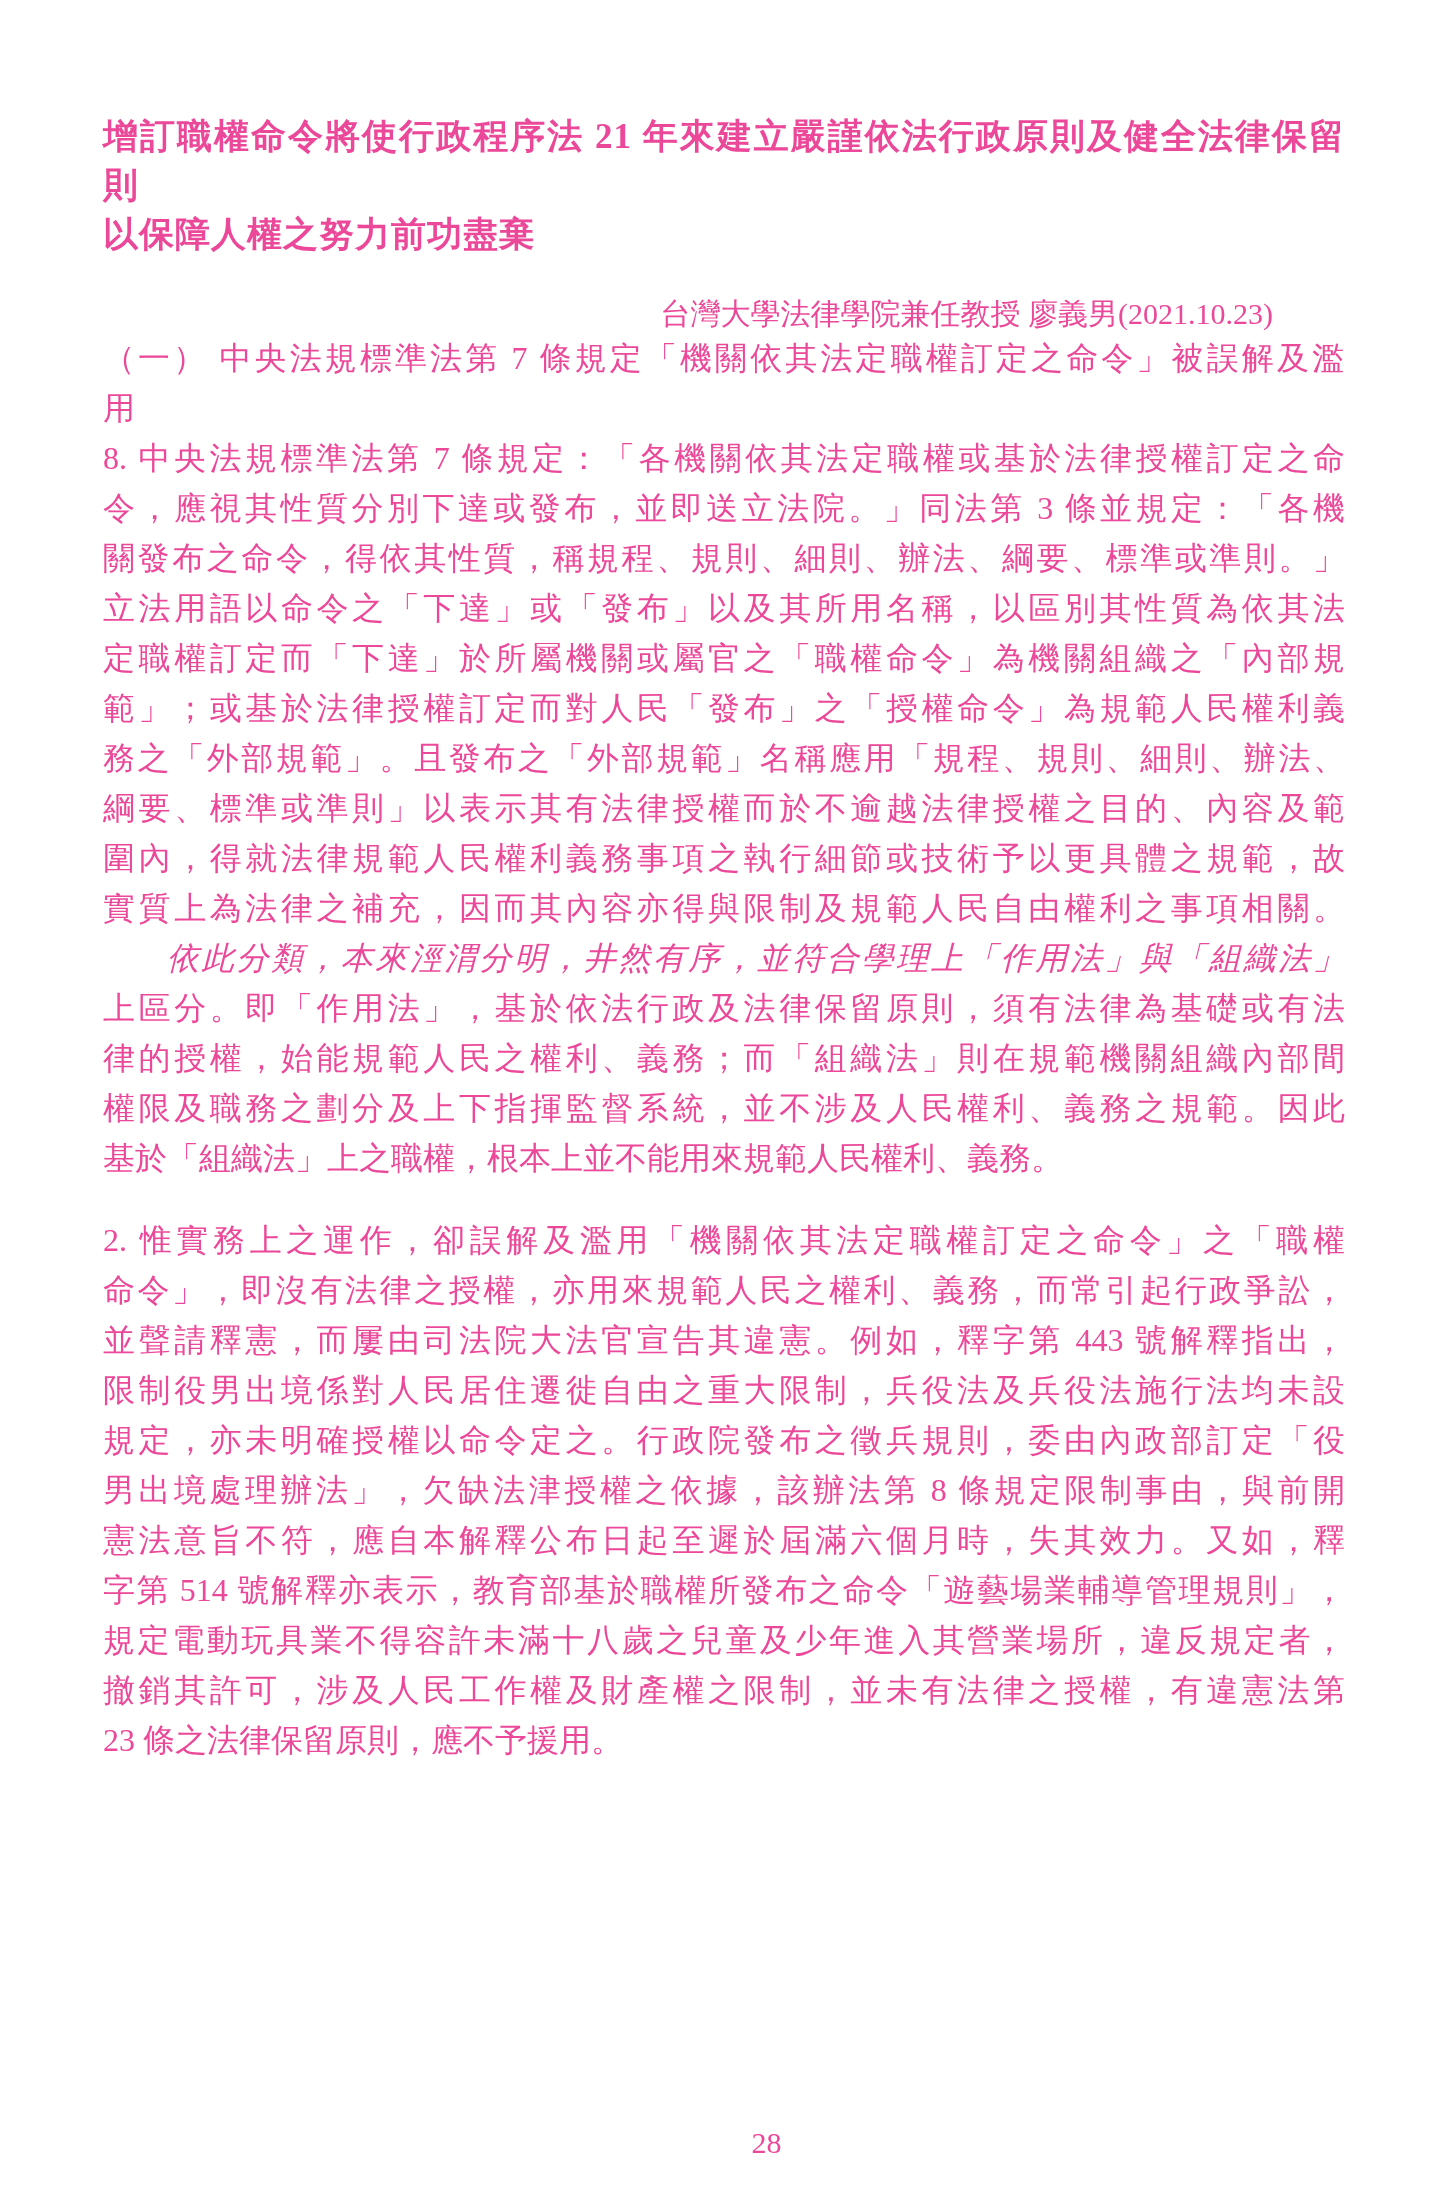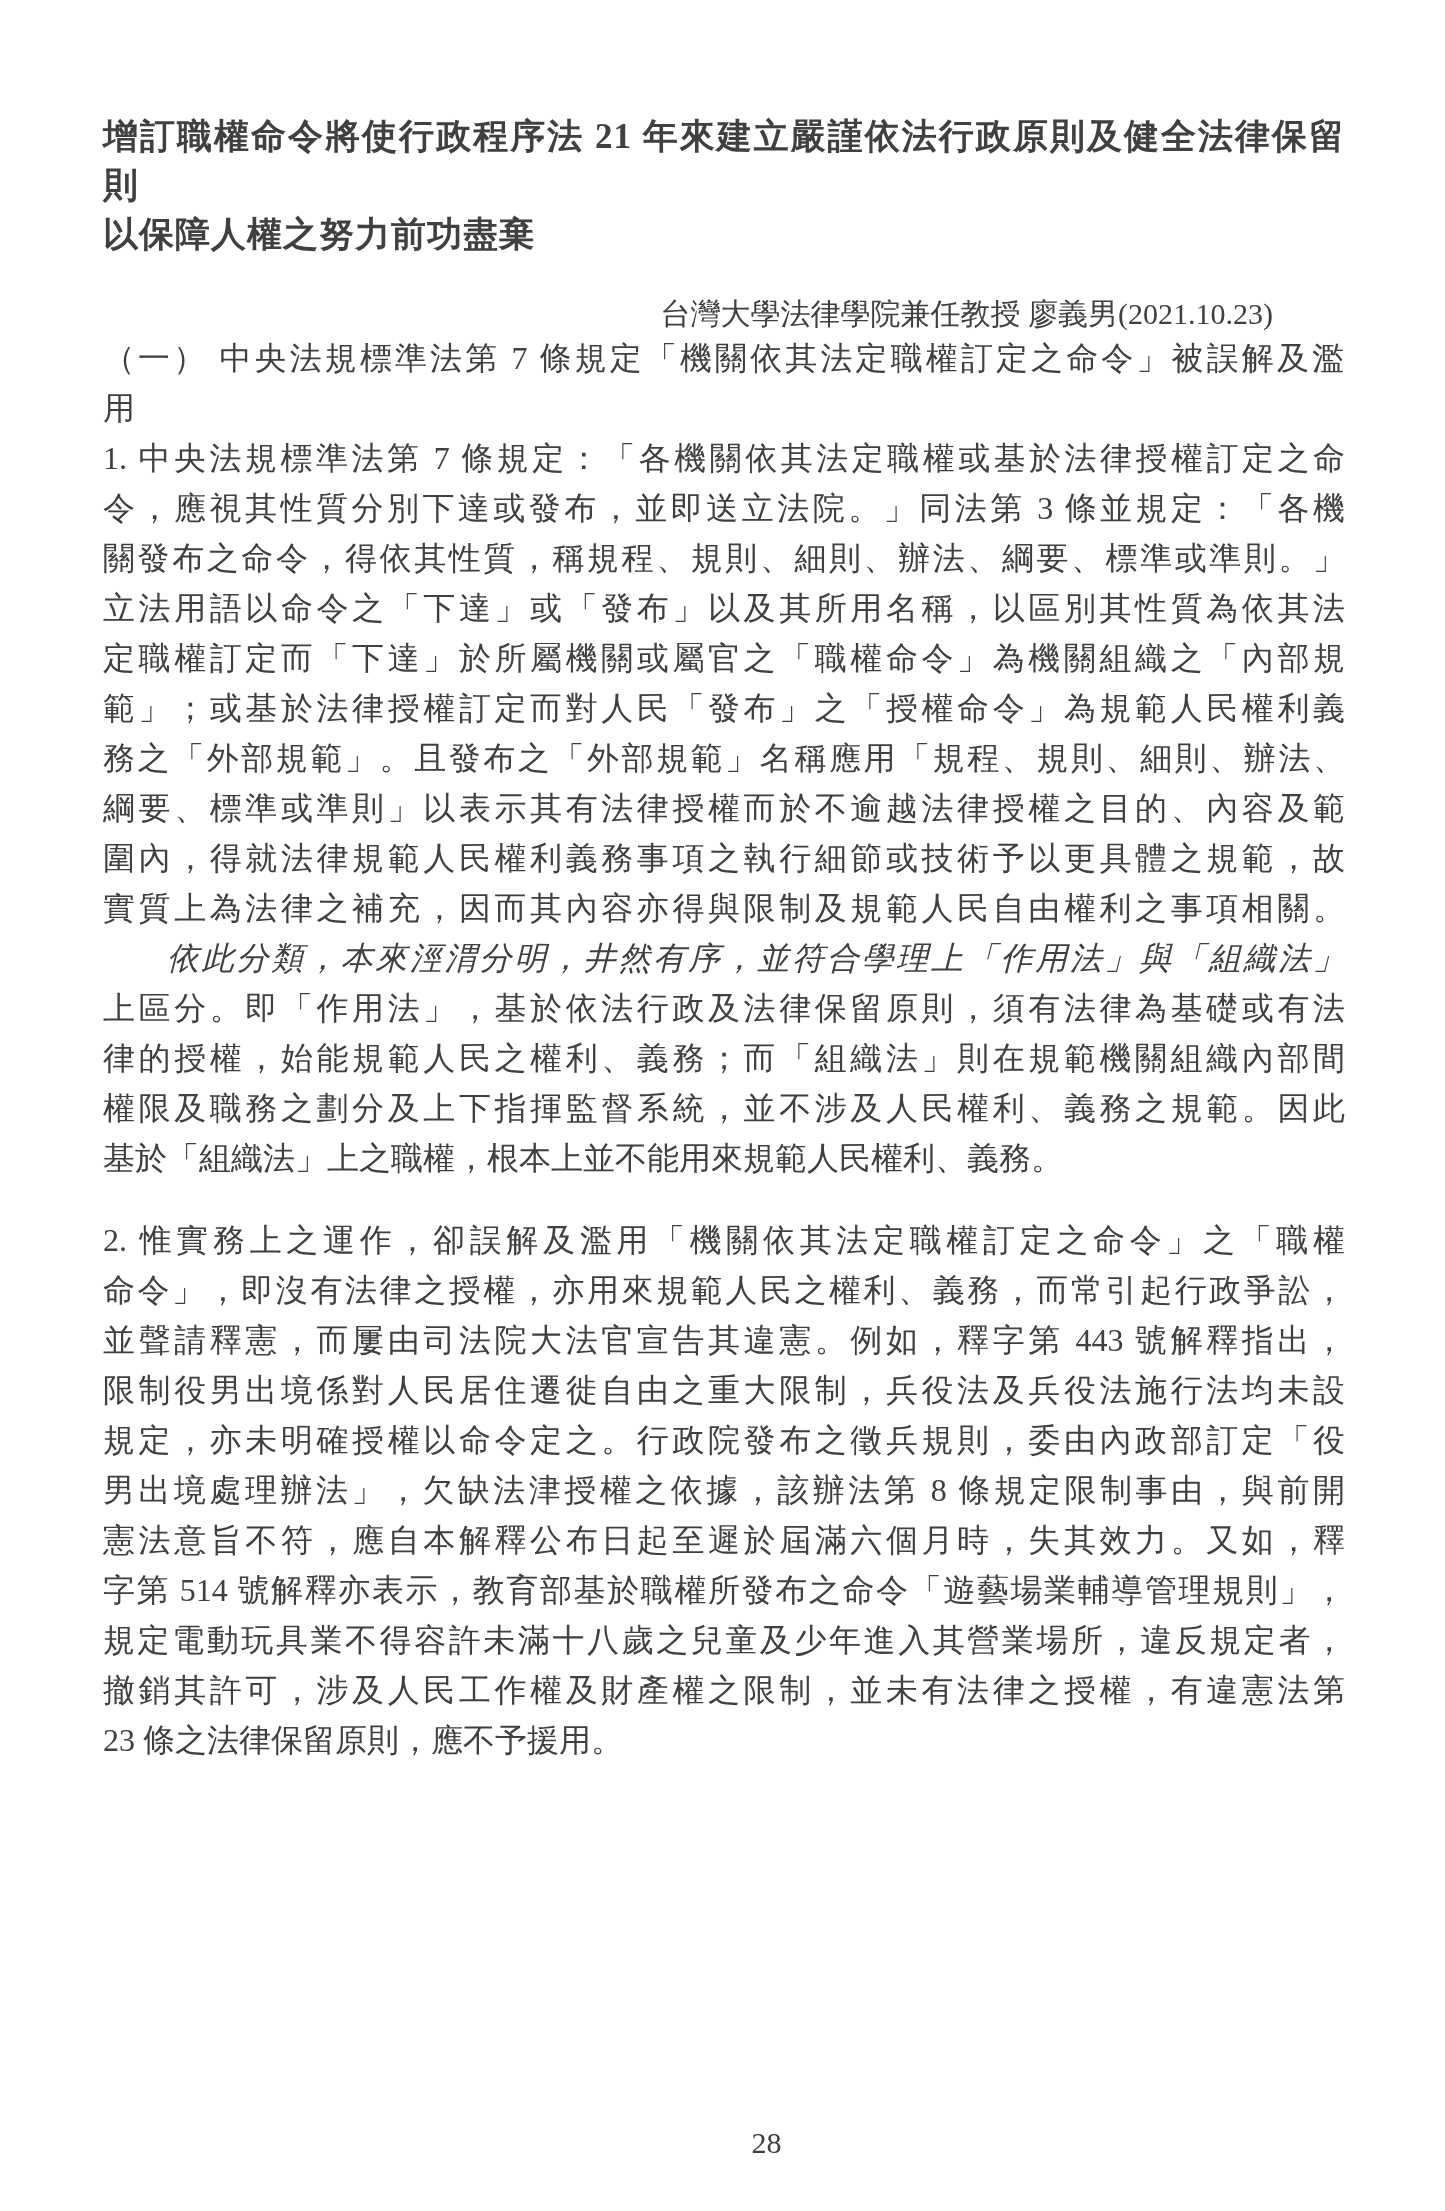--- a/index.html
+++ b/index.html
@@ -2,21 +2,21 @@
 <html lang="zh-Hant"><head>
 <meta charset="utf-8">
 <style>
   * { margin: 0; padding: 0; box-sizing: border-box; }
   html, body { background: #ffffff; }
   .page {
     position: relative;
     width: 1445px;
     height: 2211px;
     background: #ffffff;
-    color: #404040;
+    color: #ec4899;
     font-family: "Liberation Serif", "DejaVu Serif", serif;
     overflow: hidden;
   }
   .content {
     position: absolute;
     left: 103px;
     top: 112px;
     width: 1242px;
   }
   .line {
@@ -86,21 +86,21 @@
 
     <div class="byline">台灣大學法律學院兼任教授 廖義男(2021.10.23)</div>
 
 
     <div class="body-block subsection">
         <div class="line"><span>（一） 中央法規標準法第 7 條規定「機關依其法定職權訂定之命令」被誤解及濫</span></div>
         <div class="line short"><span>用</span></div>
       </div>
 
     <div class="body-block">
-        <div class="line"><span>1. 中央法規標準法第 7 條規定：「各機關依其法定職權或基於法律授權訂定之命</span></div>
+        <div class="line"><span>8. 中央法規標準法第 7 條規定：「各機關依其法定職權或基於法律授權訂定之命</span></div>
         <div class="line"><span>令，</span><span class="u">應視其性質分別下達或發布</span><span>，並即送立法院。」同法第 3 條並規定：「各機</span></div>
         <div class="line"><span>關</span><span class="u">發布</span><span>之命令，得依其性質，稱規程、規則、細則、辦法、綱要、標準或準則。」</span></div>
         <div class="line"><span>立法用語以命令之「下達」或「發布」以及其所用名稱，以區別其性質為依其法</span></div>
         <div class="line"><span>定職權訂定而「下達」於所屬機關或屬官之「職權命令」為機關組織之「內部規</span></div>
         <div class="line"><span>範」；或基於法律授權訂定而對人民「發布」之「授權命令」為規範人民權利義</span></div>
         <div class="line"><span>務之「外部規範」。且發布之「外部規範」名稱應用「規程、規則、細則、辦法、</span></div>
         <div class="line"><span>綱要、標準或準則」以表示其有法律授權而於不逾越法律授權之目的、內容及範</span></div>
         <div class="line"><span>圍內，得就法律規範人民權利義務事項之執行細節或技術予以更具體之規範，故</span></div>
         <div class="line"><span>實質上為法律之補充，因而其內容亦得與限制及規範人民自由權利之事項相關。</span></div>
         <div class="line indent"><span>依此分類，本來涇渭分明，井然有序，並符合學理上「作用法」與「組織法」</span></div>

